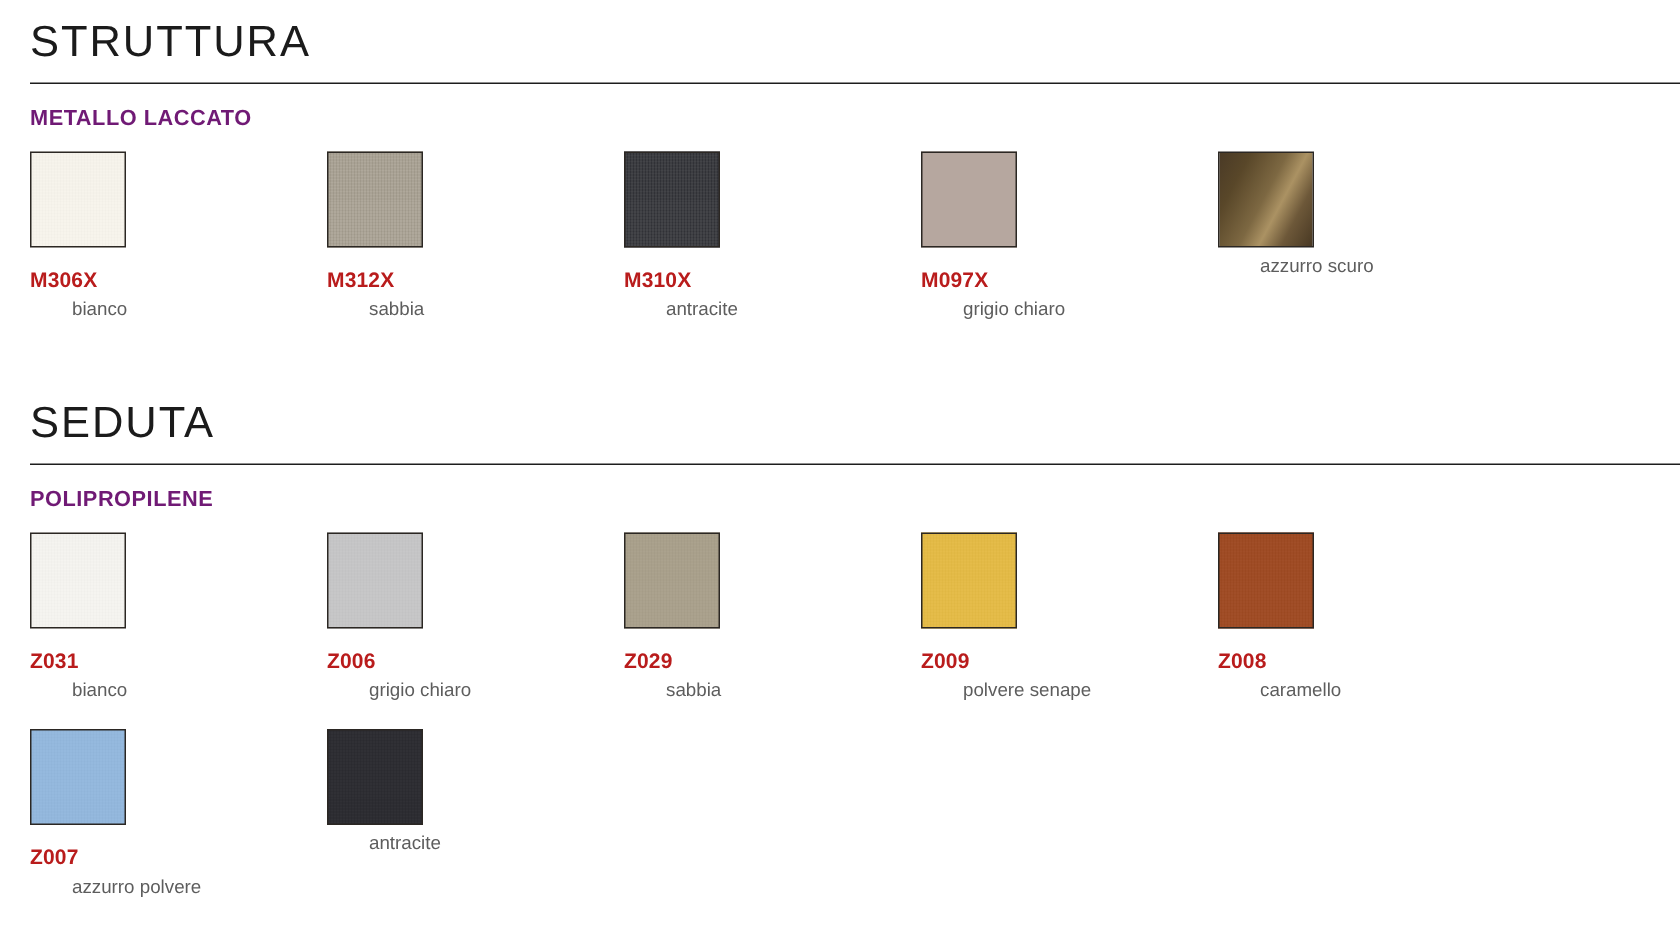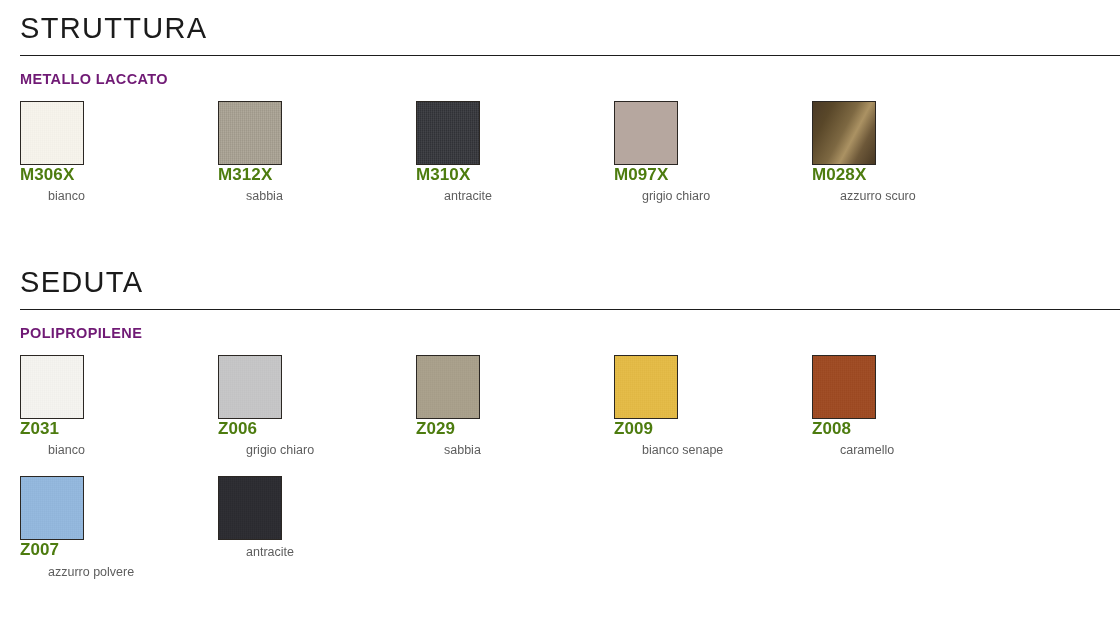--- a/index.html
+++ b/index.html
@@ -82,23 +82,24 @@
     inset: 0;
     opacity: .5;
     background-image:
       repeating-linear-gradient(90deg, rgba(255,255,255,.10) 0 1px, rgba(0,0,0,.07) 1px 2px),
       repeating-linear-gradient(0deg, rgba(255,255,255,.06) 0 1px, rgba(0,0,0,.05) 1px 2px);
   }
   .swatch-chip.flat .tex { opacity: .18; }
   .swatch-chip.smooth .tex { opacity: 0; }
 
   .swatch-code {
-    font-size: 17px;
+    margin-top: 13px;
+    font-size: 14px;
     font-weight: bold;
-    color: #4d7c0f;
+    color: #b91c1c;
     line-height: 1.15;
     letter-spacing: 0.1px;
   }
 
   .swatch-desc {
     margin-top: 5px;
     font-size: 12.5px;
     font-weight: normal;
     color: #5d5d5d;
     line-height: 1.15;
@@ -140,21 +141,20 @@
           <div class="swatch-chip smooth" style="background: rgb(182, 167, 159);">
             <div class="tex"></div>
           </div>
           <div class="swatch-code">M097X</div>
           <div class="swatch-desc">grigio chiaro</div>
         </div>
         <div class="swatch-cell">
           <div class="swatch-chip smooth" style="background: linear-gradient(118deg, rgb(74, 58, 38) 0%, rgb(89, 71, 41) 22%, rgb(125, 104, 66) 48%, rgb(171, 146, 99) 62%, rgb(109, 88, 57) 78%, rgb(72, 56, 35) 100%);">
             <div class="tex"></div>
           </div>
-          <div class="swatch-code">M028X</div>
           <div class="swatch-desc">azzurro scuro</div>
         </div>
       </div>
   </div>
 
   <div class="section" id="section-1" style="top:268px;">
     <div class="section-title">SEDUTA</div>
     <div class="section-rule"></div>
     <div class="category-title">POLIPROPILENE</div>
     <div class="swatch-grid" id="grid-1">
@@ -177,21 +177,21 @@
             <div class="tex"></div>
           </div>
           <div class="swatch-code">Z029</div>
           <div class="swatch-desc">sabbia</div>
         </div>
         <div class="swatch-cell">
           <div class="swatch-chip flat" style="background: rgb(229, 187, 69);">
             <div class="tex"></div>
           </div>
           <div class="swatch-code">Z009</div>
-          <div class="swatch-desc">bianco senape</div>
+          <div class="swatch-desc">polvere senape</div>
         </div>
         <div class="swatch-cell">
           <div class="swatch-chip flat" style="background: rgb(159, 74, 34);">
             <div class="tex"></div>
           </div>
           <div class="swatch-code">Z008</div>
           <div class="swatch-desc">caramello</div>
         </div>
         <div class="swatch-cell">
           <div class="swatch-chip flat" style="background: rgb(147, 184, 222);">

